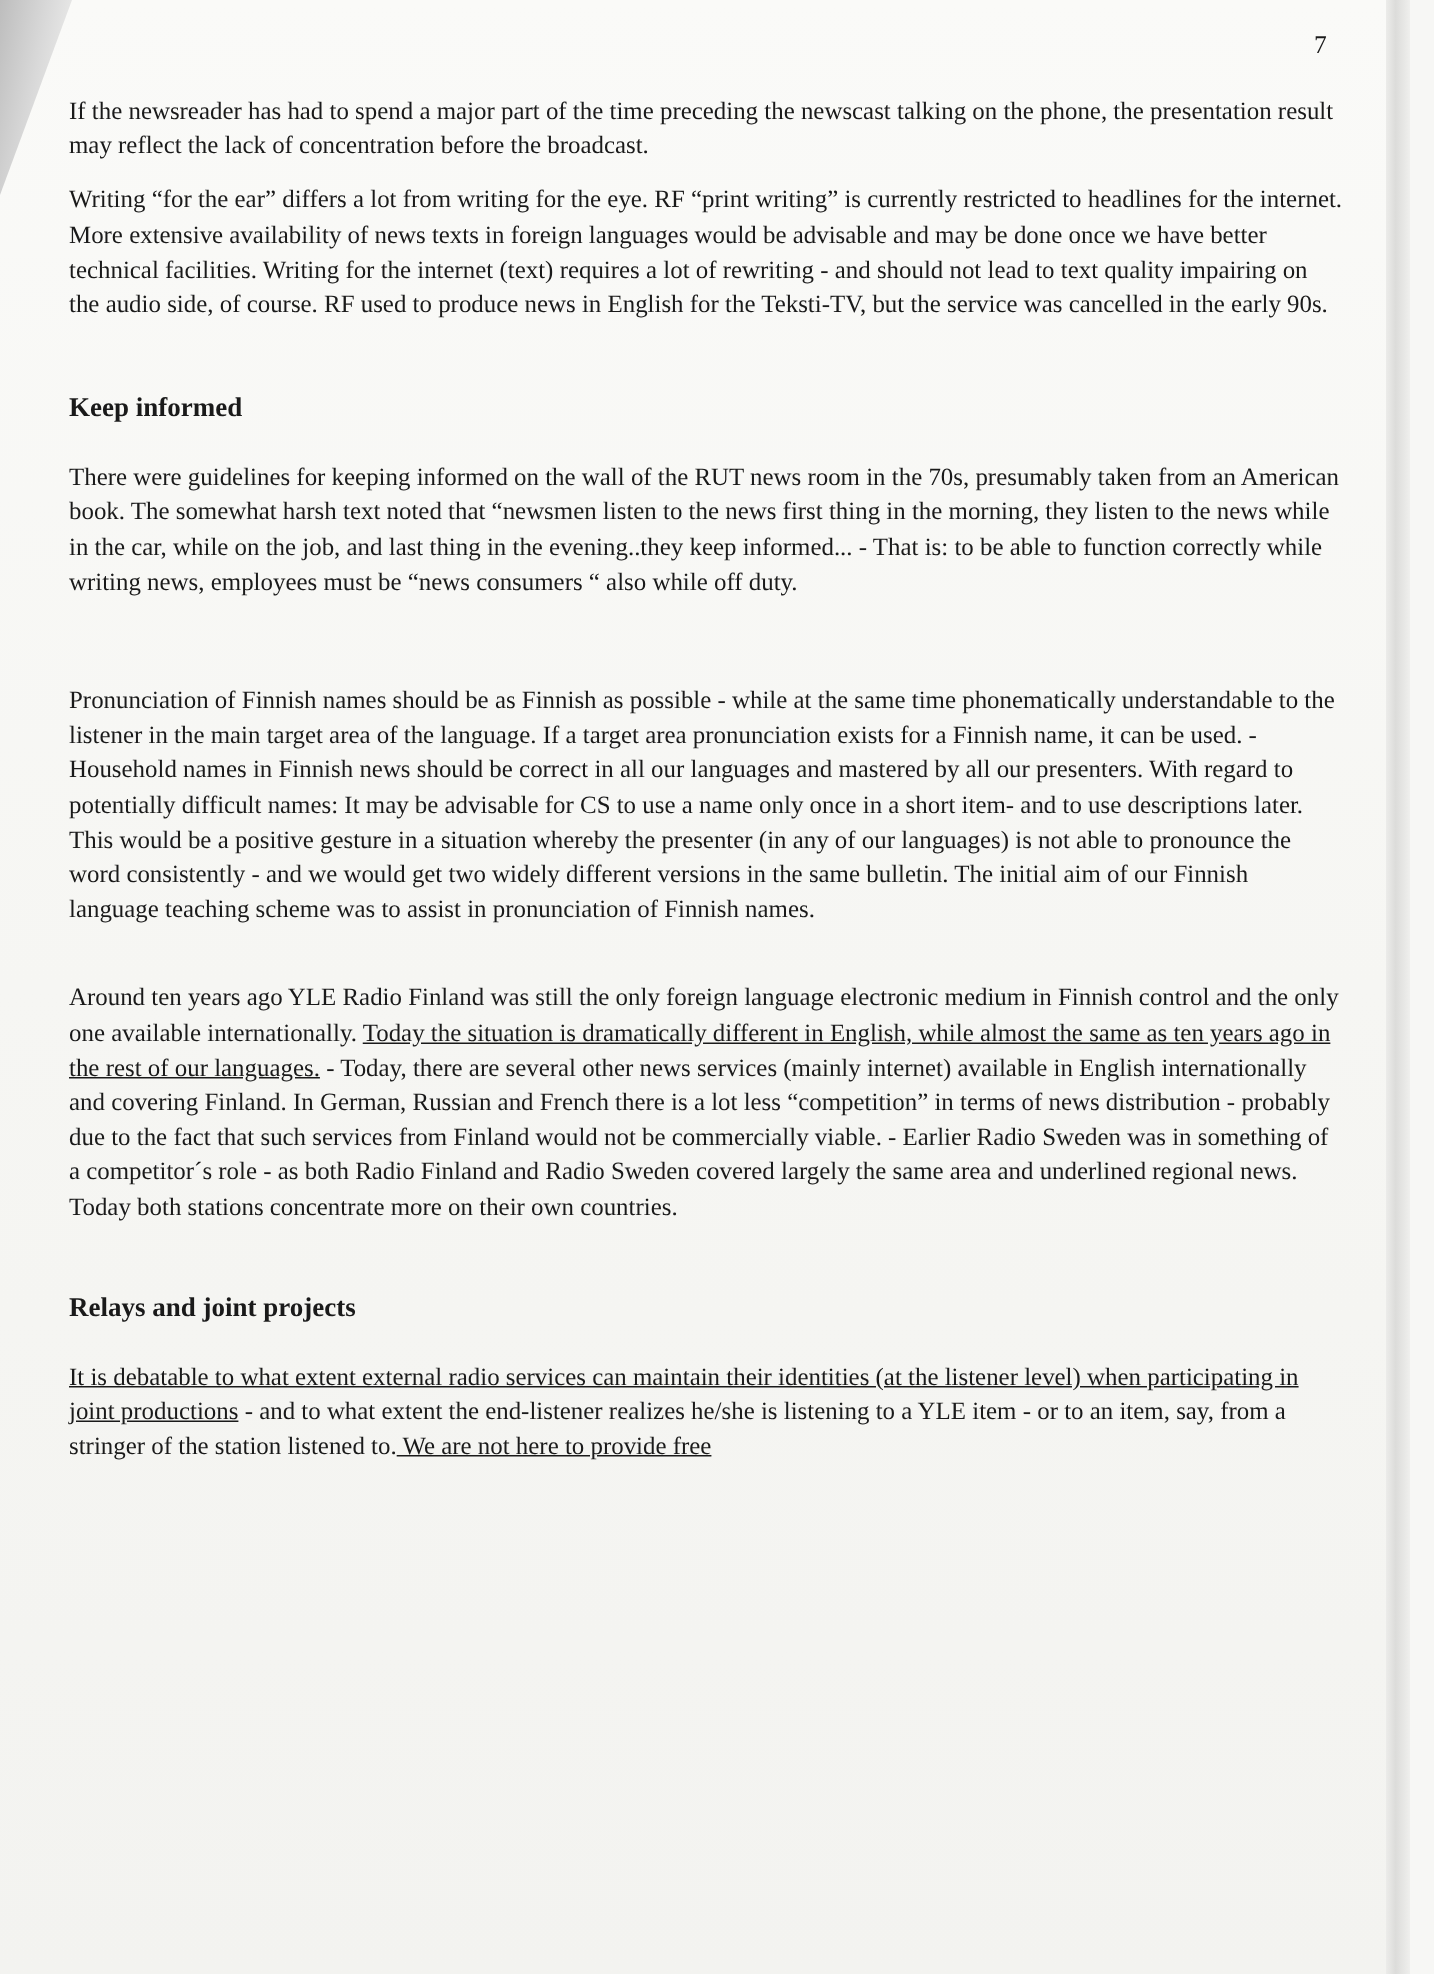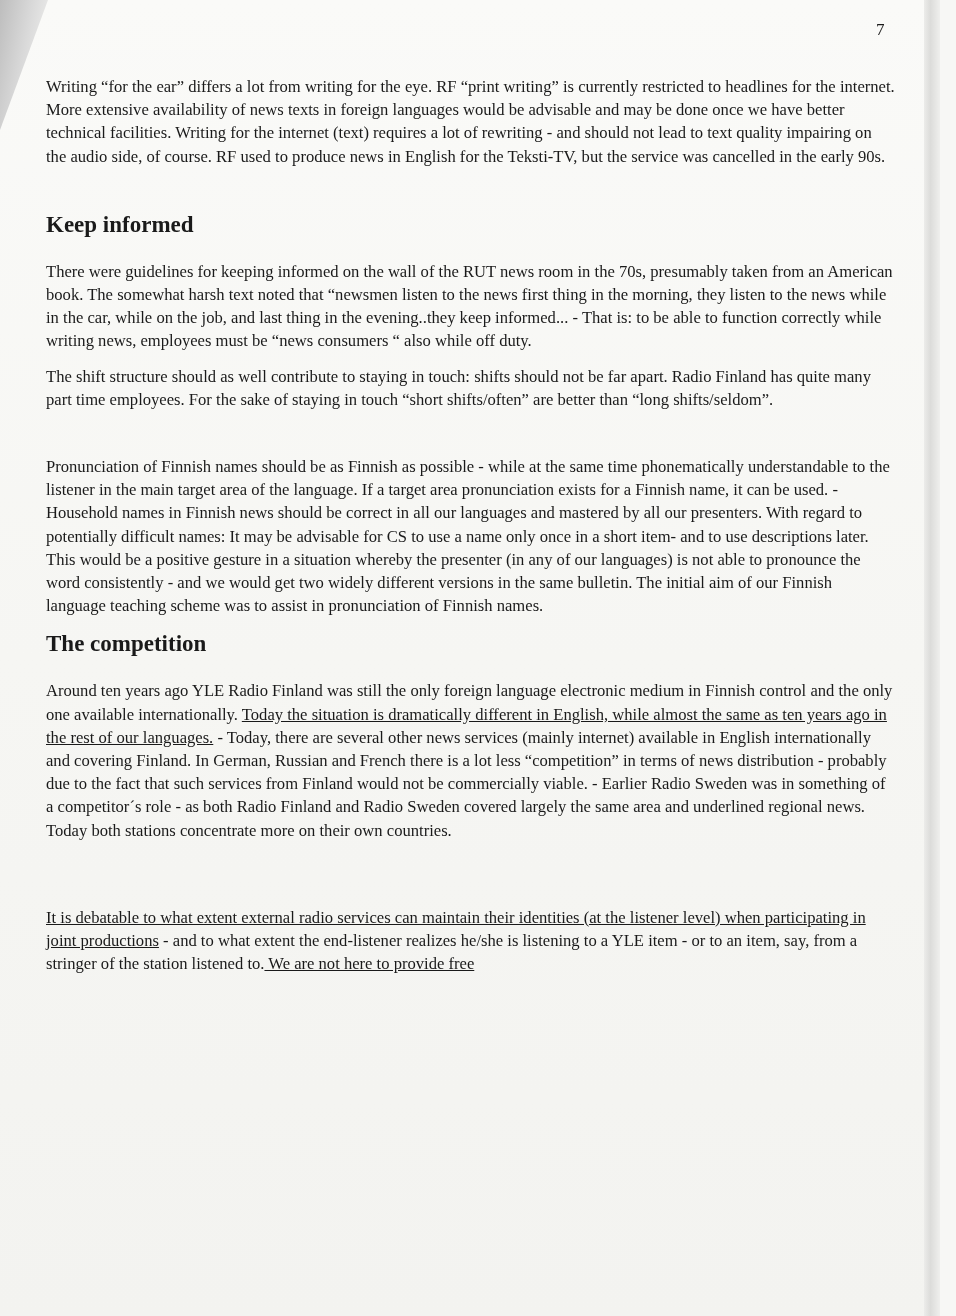--- a/index.html
+++ b/index.html
@@ -25,55 +25,55 @@
   }
   .page-number {
     position: absolute; left: 876px; top: 20px; font-size: 17px;
   }
   .content {
     position: absolute; left: 46px; top: 62px; width: 850px;
     font-size: 16.6px; line-height: 23.2px;
   }
   p { margin: 0; }
   h2 {
-    margin: 0; font-size: 23px; font-weight: bold; line-height: 26px;
+    margin: 0; font-size: 18px; font-weight: bold; line-height: 26px;
   }
   .u { text-decoration: underline; }
   .sp-a { height: 13px; }
   .sp-h1 { height: 44px; }
   .sp-h2 { height: 22px; }
   .sp-p { height: 12px; }
 </style>
 </head>
 <body>
 
 <div class="page">
   <div class="fold"></div>
   <div class="edge"></div>
 
   <div class="page-number">7</div>
 
   <div class="content">
+    <p>If the newsreader has had to spend a major part of the time preceding the newscast talking on the phone, the presentation result may reflect the lack of concentration before the broadcast.</p>
     <div class="sp-a"></div>
     <p>Writing “for the ear” differs a lot from writing for the eye.  RF “print writing” is currently restricted to headlines for the internet.  More extensive availability of news texts in foreign languages would be advisable and may be done once we have better technical facilities. Writing for the internet (text) requires a lot of rewriting - and should not lead to text quality impairing on the audio side, of course. RF used to produce news in English for the Teksti-TV, but the service was cancelled in the early 90s.</p>
 
     <div class="sp-h1"></div>
     <h2>Keep informed</h2>
     <div class="sp-h2"></div>
     <p>There  were guidelines for keeping informed on the wall of the RUT news  room in the 70s, presumably taken from an American book.  The somewhat harsh text noted that “newsmen listen to the news first thing in the morning, they listen to the news while in the car, while on the job,  and last thing in the evening..they keep informed...  - That is:  to be able to function correctly while writing news, employees must be “news consumers “ also while off duty.</p>
     <div class="sp-p"></div>
-    <p>The shift structure should as well contribute to staying in touch: shifts should not be far apart.   Radio Finland has quite many part time employees.  For the sake of   staying in touch “short shifts/often”  are better than “long shifts/seldom”.</p>
 
     <div style="height:22px"></div>
     <div class="sp-h2"></div>
     <p>Pronunciation of Finnish names should be as Finnish as possible - while at the same time phonematically understandable to the listener in the main target area of the language.  If a target area pronunciation exists for a Finnish name, it can be used.   -  Household names in Finnish news should be correct in all our languages and mastered by all our presenters. With regard to  potentially difficult names: It may be advisable for CS to use a name only once in a short item- and to use descriptions later. This would be a positive gesture in a situation whereby the presenter (in any of our languages) is not able to pronounce the word consistently - and we would get two widely different versions in the same bulletin. The initial aim of our Finnish language teaching scheme was to assist in pronunciation of Finnish names.</p>
 
     <div style="height:14px"></div>
-    <h2>The competition</h2>
     <div class="sp-h2"></div>
     <p><span>Around ten years ago YLE Radio Finland was still the only foreign language electronic medium in Finnish control and the only one available internationally. </span><span class="u">Today the situation is dramatically different in English, while almost the same as ten years ago in the rest of our languages.</span><span> -  Today, there are several other news services (mainly internet) available in English internationally and covering Finland.  In German, Russian and French there is a lot less “competition” in terms of news distribution - probably due to the fact that such services from Finland would not be commercially viable. - Earlier Radio Sweden was in something of a competitor´s role - as both Radio Finland and Radio Sweden covered largely the same area and underlined regional news. Today both stations concentrate more on their own countries.</span></p>
     <div class="sp-h2"></div>
 
     <div style="height:20px"></div>
+    <h2>Relays and joint projects</h2>
     <div class="sp-h2"></div>
     <p><span class="u">It is debatable to what extent external radio services  can maintain their identities (at the listener level) when participating in joint productions</span><span>  - and to what extent the end-listener realizes he/she is listening to a YLE item - or  to an item, say, from a stringer of the station listened to.</span><span class="u">  We are not here to provide free</span></p>
   </div>
 </div>
 
 </body></html>

